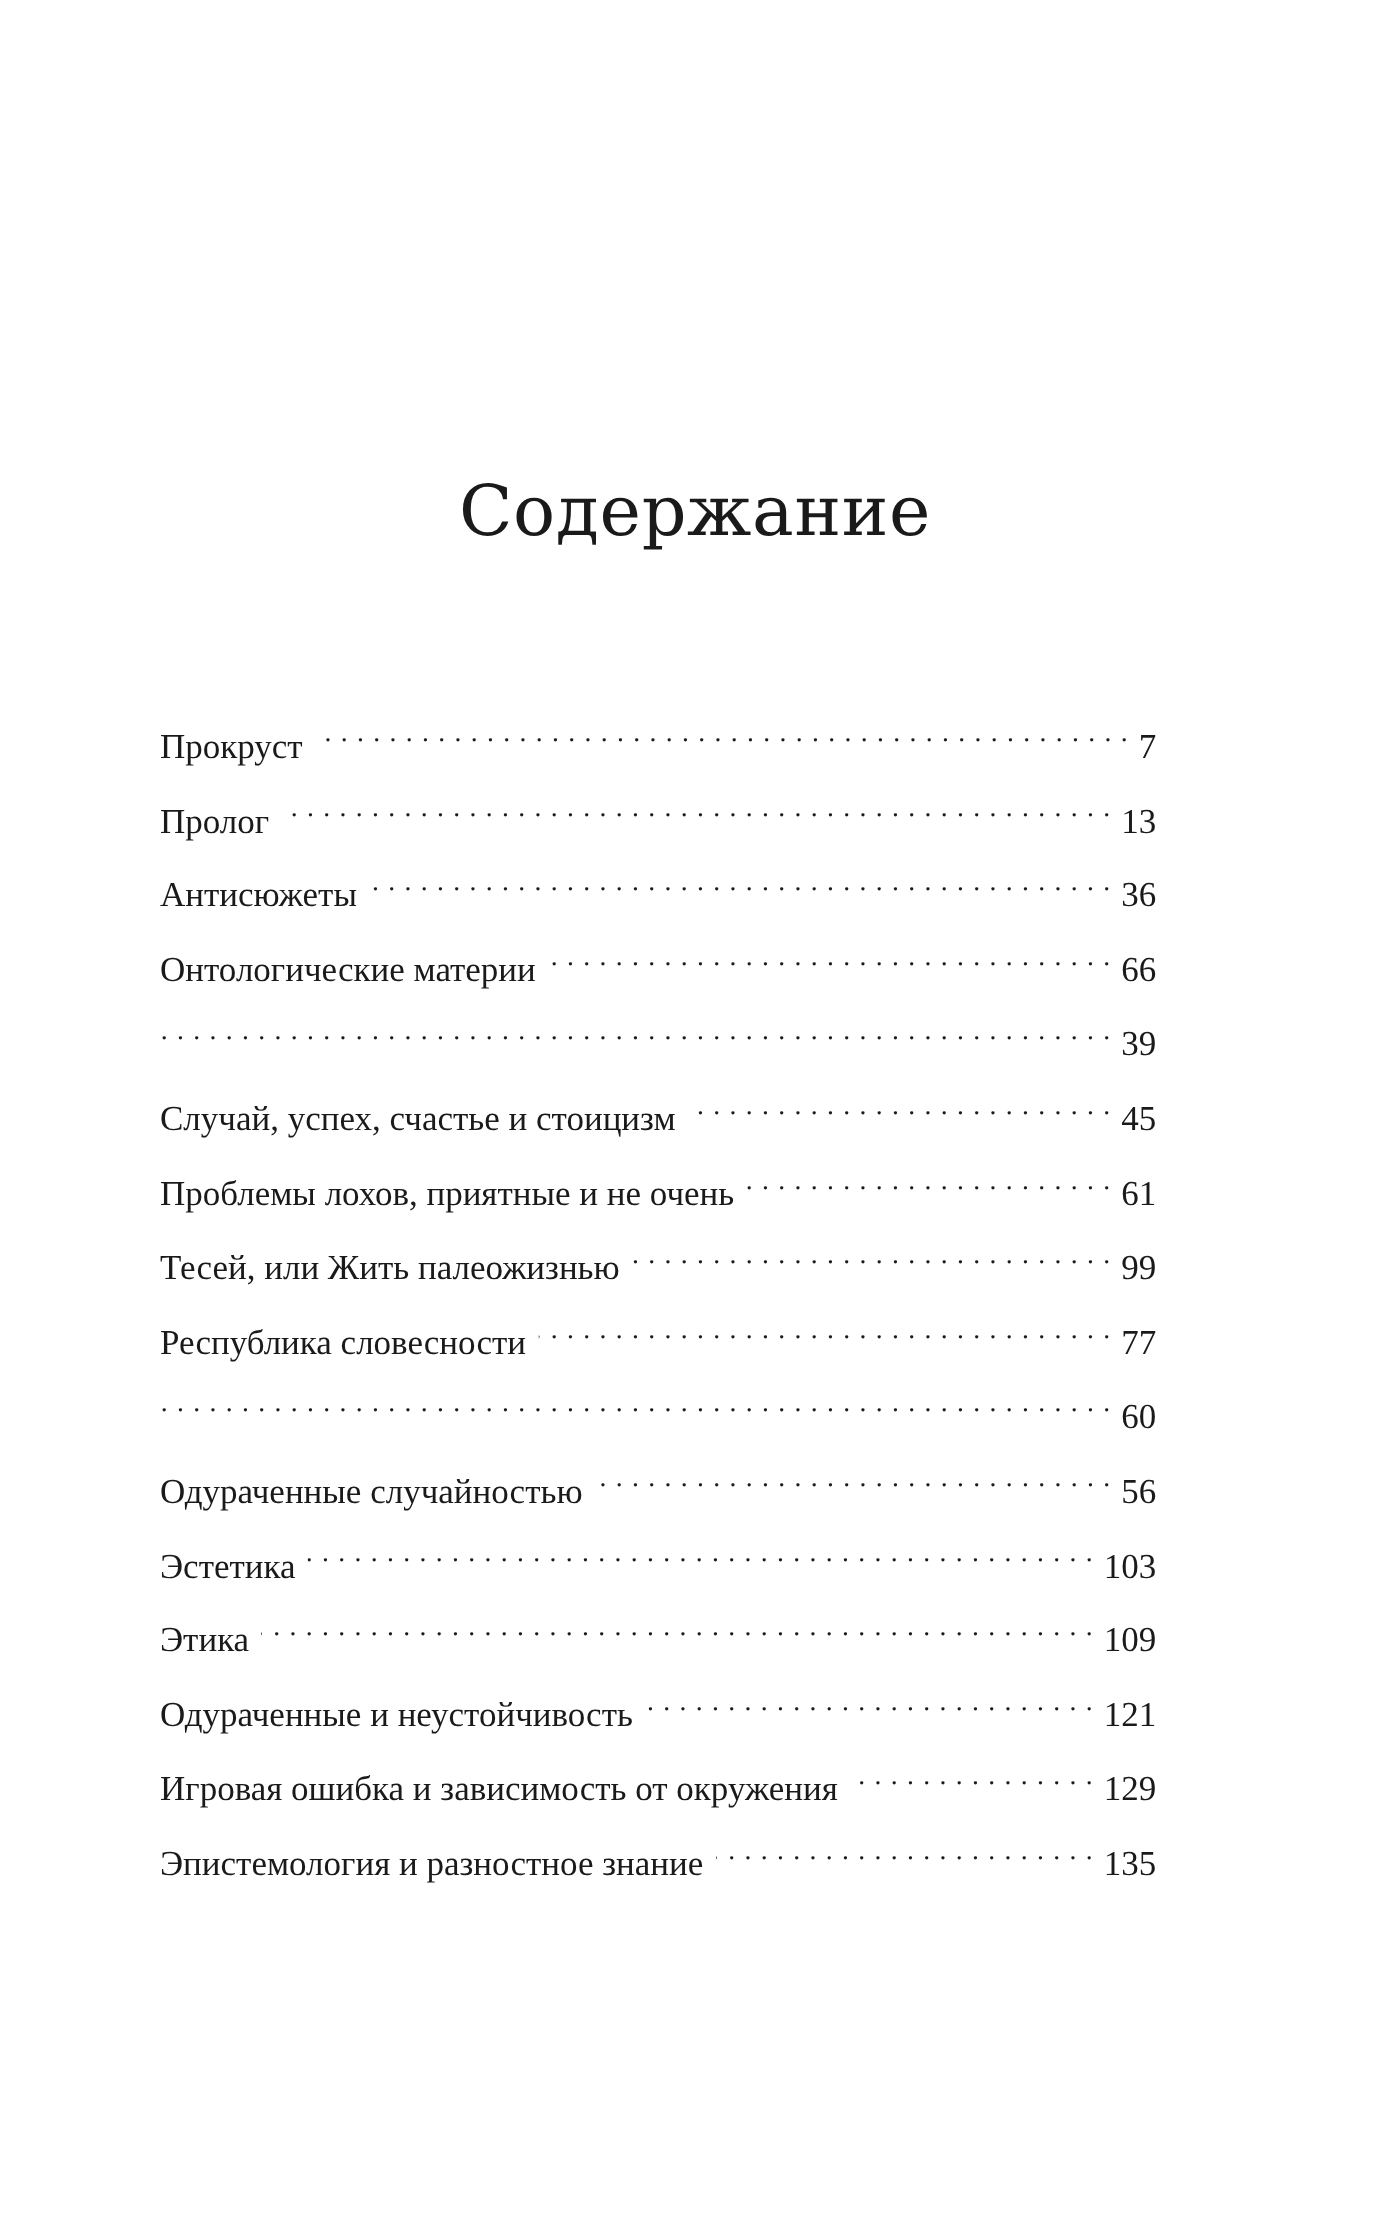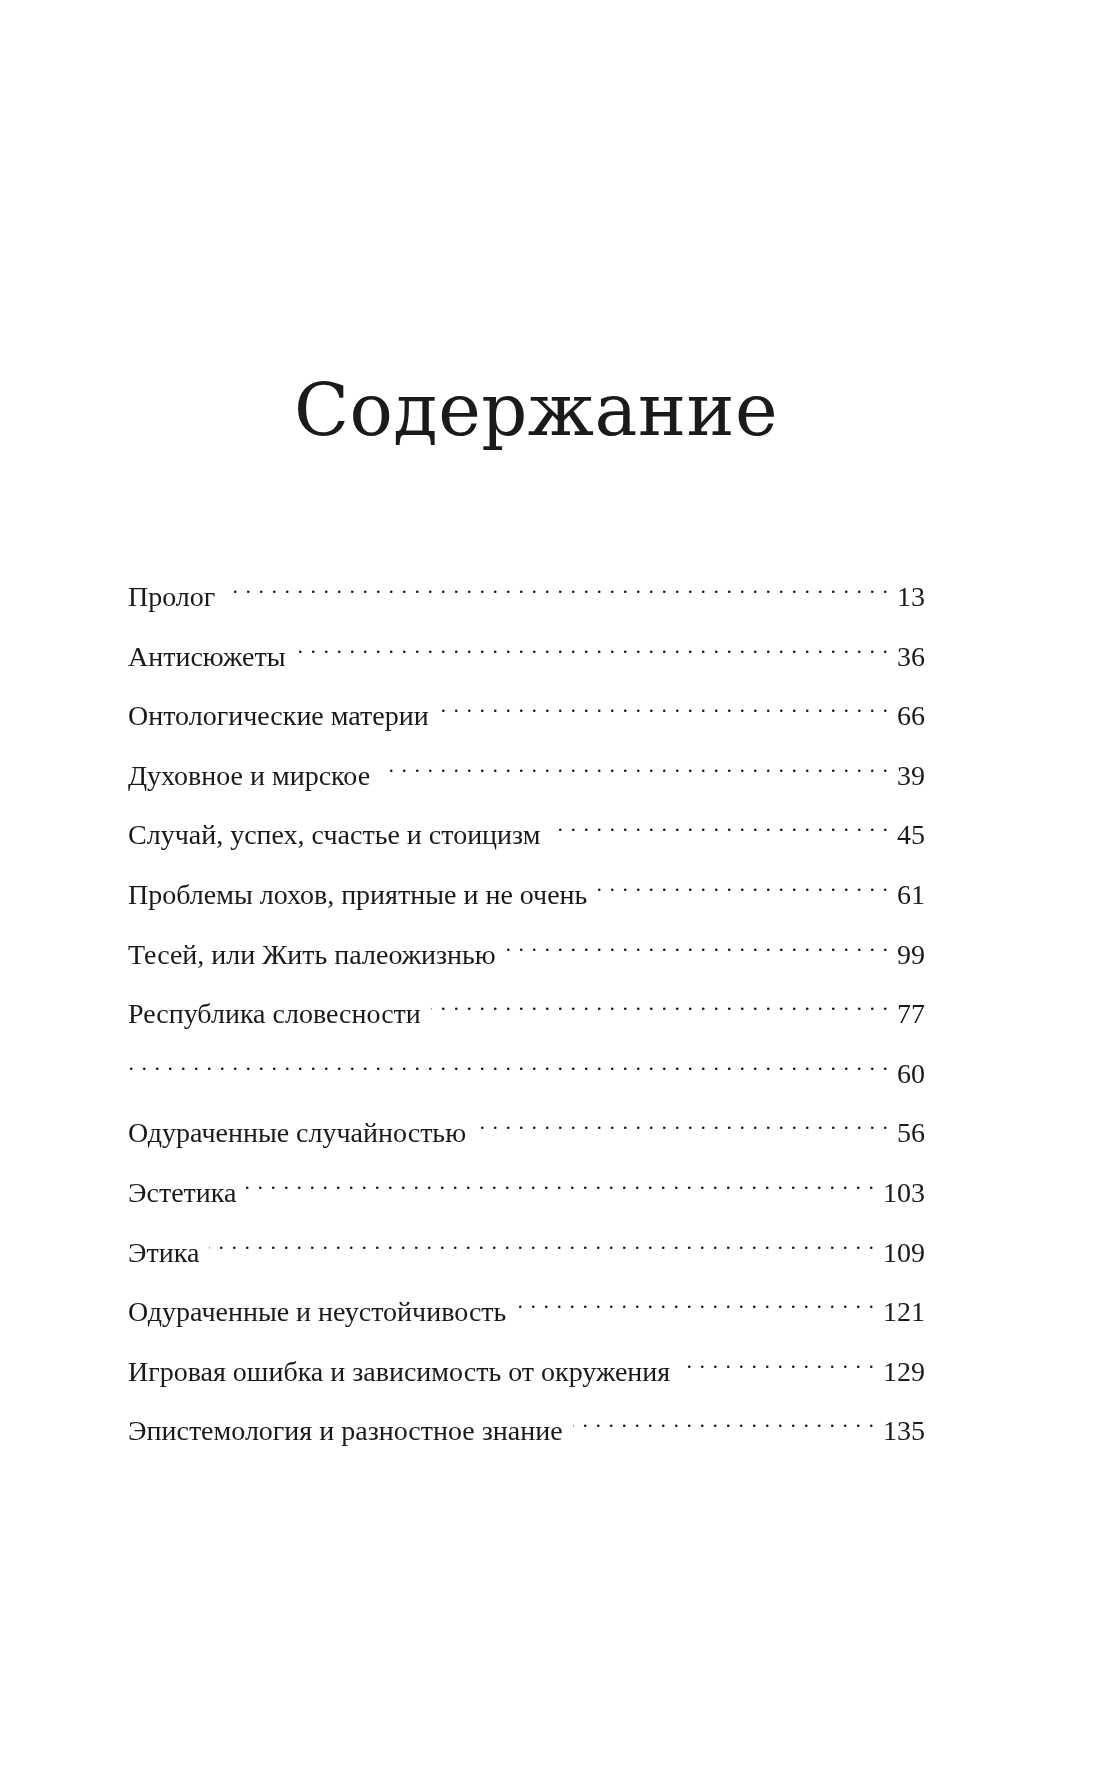--- a/index.html
+++ b/index.html
@@ -14,25 +14,26 @@
     overflow: hidden;
     color: #1a1a1a;
     font-family: "DejaVu Serif", "Liberation Serif", serif;
   }
   .page-title {
     position: absolute;
     top: 370px;
     left: 0;
     width: 1072px;
     text-align: center;
-    font-size: 72px;
+    font-size: 56px;
     line-height: 80px;
     font-weight: normal;
     margin: 0;
     letter-spacing: 0.5px;
+    padding-left: 20px;
   }
   .toc {
     position: absolute;
     top: 566px;
     left: 128px;
     width: 797px;
     margin: 0;
     padding: 0;
     list-style: none;
   }
@@ -74,36 +75,40 @@
     font-size: 28px;
   }
 </style>
 </head>
 <body>
 
 <h1 class="page-title">Содержание</h1>
 
 <ul class="toc">
   <li class="toc-row">
+      <span class="toc-title">Прокруст</span>
+      <span class="toc-leader"></span>
+      <span class="toc-page">7</span>
+    </li>
+  <li class="toc-row">
       <span class="toc-title">Пролог</span>
       <span class="toc-leader"></span>
       <span class="toc-page">13</span>
     </li>
   <li class="toc-row">
       <span class="toc-title">Антисюжеты</span>
       <span class="toc-leader"></span>
       <span class="toc-page">36</span>
     </li>
   <li class="toc-row">
       <span class="toc-title">Онтологические материи</span>
       <span class="toc-leader"></span>
       <span class="toc-page">66</span>
     </li>
   <li class="toc-row">
-      <span class="toc-title">Духовное и мирское</span>
       <span class="toc-leader"></span>
       <span class="toc-page">39</span>
     </li>
   <li class="toc-row">
       <span class="toc-title">Случай, успех, счастье и стоицизм</span>
       <span class="toc-leader"></span>
       <span class="toc-page">45</span>
     </li>
   <li class="toc-row">
       <span class="toc-title">Проблемы лохов, приятные и не очень</span>

